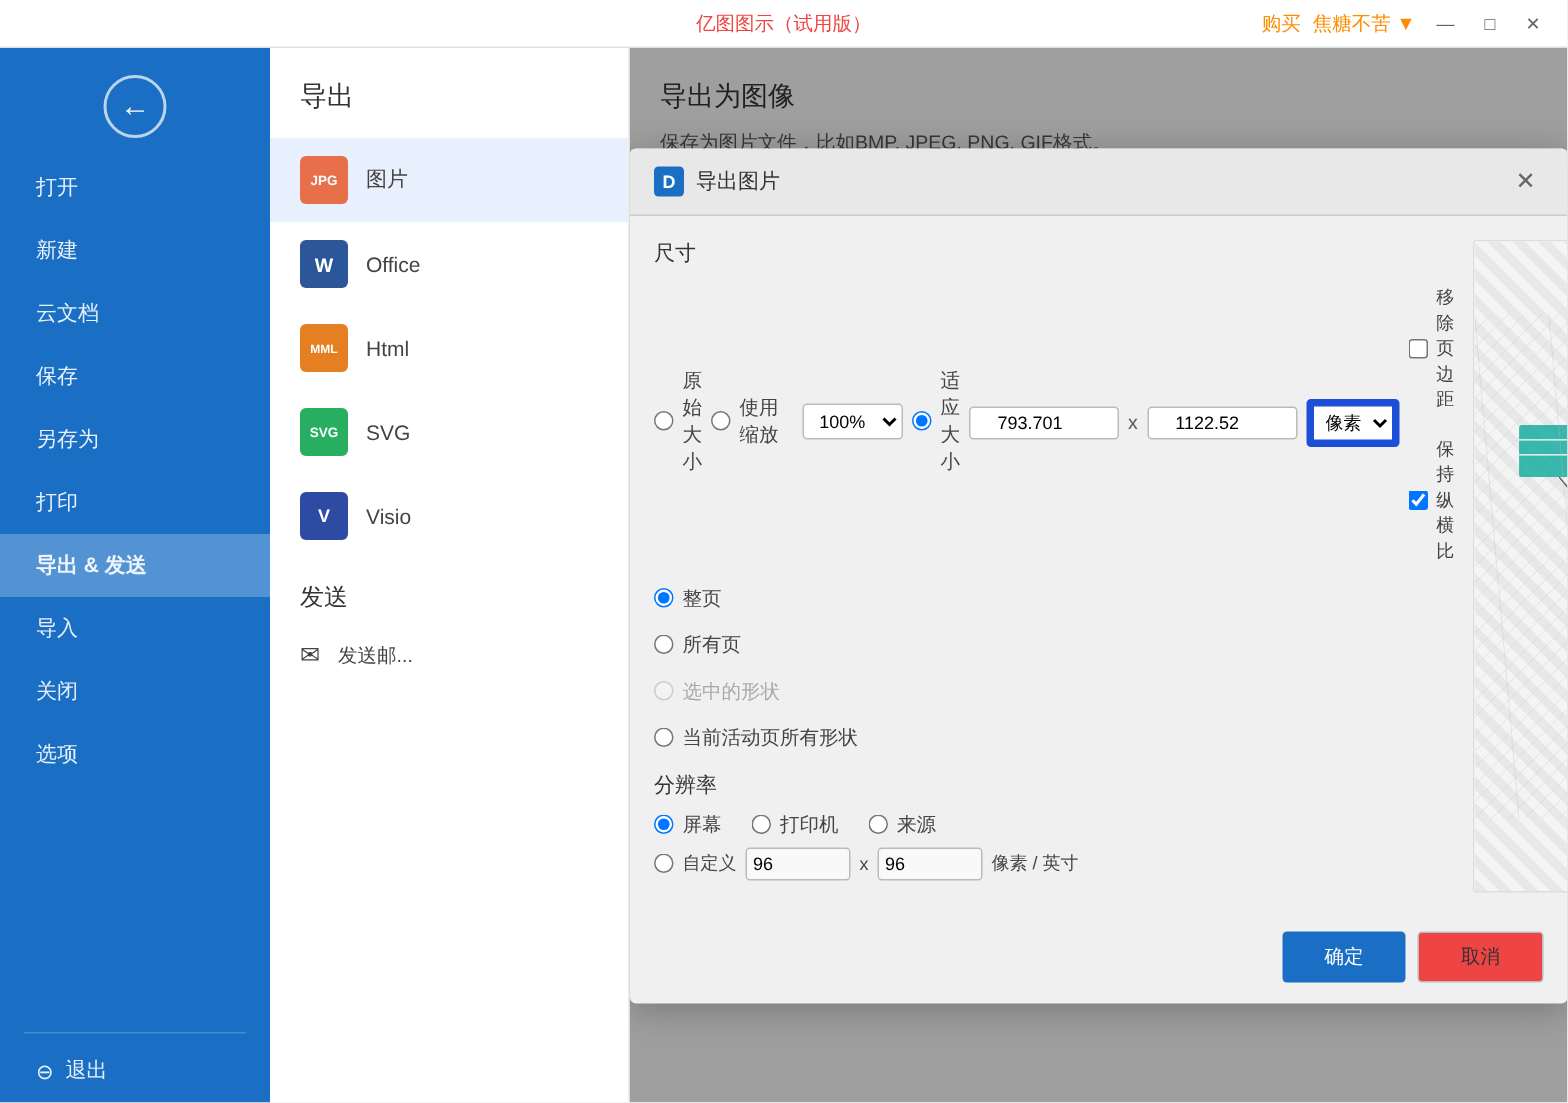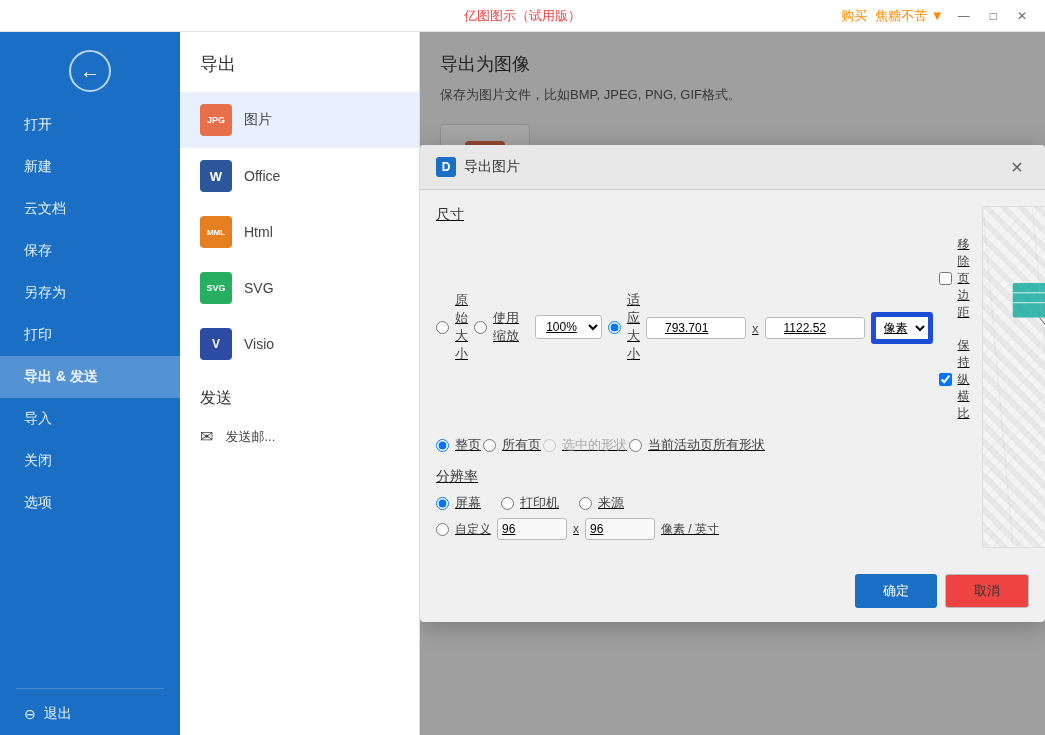--- a/index.html
+++ b/index.html
@@ -259,21 +259,20 @@
       align-items: center;
       justify-content: center;
     }
     .modal-body {
       display: flex;
       padding: 16px;
       gap: 12px;
     }
     .modal-form {
       flex: 1;
-      text-decoration: underline;
     }
     .modal-preview {
       width: 210px;
       background: #fff;
       border: 1px solid #ddd;
       border-radius: 2px;
       overflow: hidden;
       flex-shrink: 0;
     }
 
@@ -341,23 +340,22 @@
       margin-top: 4px;
       flex-wrap: wrap;
     }
 
     
     .shape-section {
       margin-bottom: 14px;
     }
     .shape-options {
       display: flex;
-      flex-direction: row;
-      gap: 2px;
-      align-items: flex-end;
+      flex-direction: column;
+      gap: 13px;
     }
 
     
     .res-section { margin-bottom: 8px; }
     .res-options {
       display: flex;
       gap: 20px;
       align-items: center;
       margin-bottom: 6px;
     }

